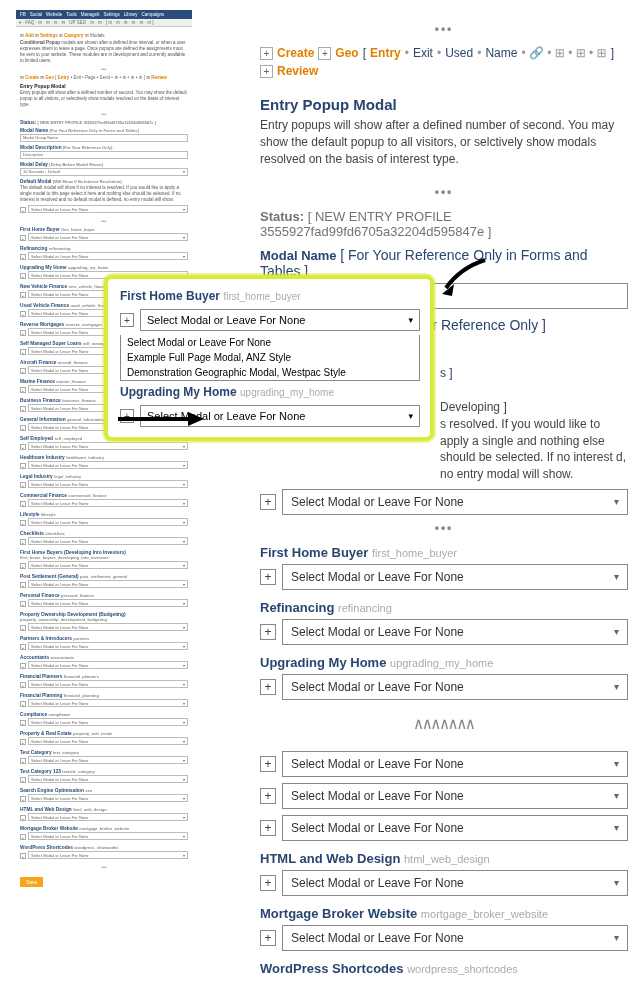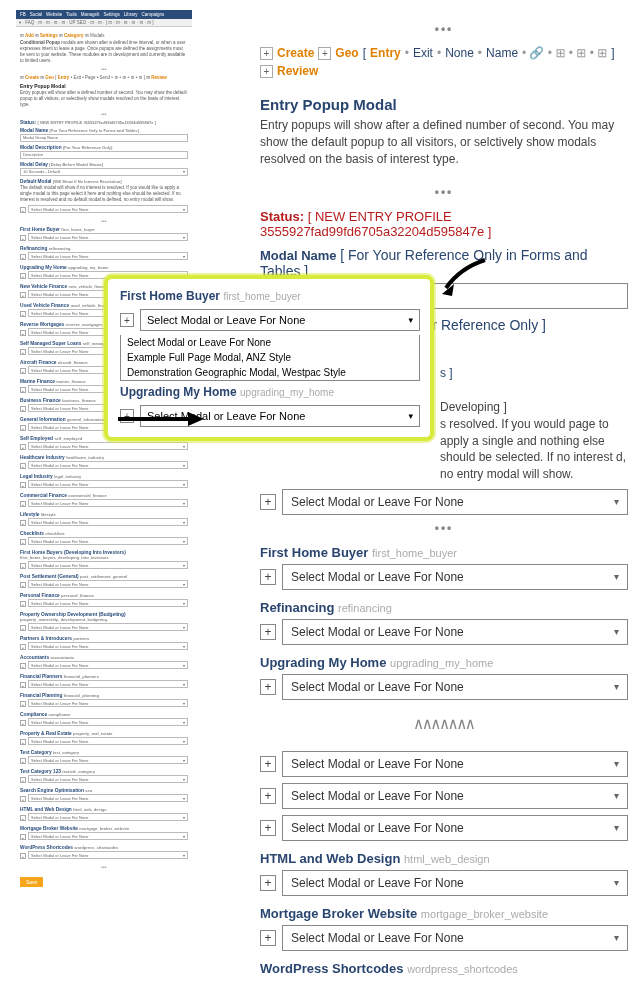--- a/index.html
+++ b/index.html
@@ -28,21 +28,21 @@
   
   .right-main { position: absolute; left: 256px; top: 10px; width: 376px; height: 985px; background: #fff; font-size: 11px; color: #333; padding: 12px 4px; }
   .rm-dots-top { text-align: center; color: #888; font-size: 12px; letter-spacing: 2px; margin-bottom: 10px; font-weight: bold; }
   .rm-crumb { font-size: 12px; margin-bottom: 18px; display: flex; align-items: center; gap: 4px; flex-wrap: wrap; }
   .rm-crumb .box { display: inline-flex; align-items: center; justify-content: center; width: 13px; height: 13px; border: 1px solid #aaa; font-size: 10px; color: #666; }
   .rm-crumb .orange { color: #e08000; font-weight: 600; }
   .rm-crumb .dark { color: #2a4670; }
   .rm-crumb .gray { color: #999; }
   .rm-h2 { font-size: 15px; font-weight: bold; color: #2a4670; margin-bottom: 4px; }
   .rm-para { font-size: 12px; color: #444; line-height: 1.4; margin-bottom: 18px; }
-  .rm-status { font-size: 13px; color: #b91c1c; }
+  .rm-status { font-size: 13px; color: #737373; }
   .rm-status b { font-weight: bold; }
   .rm-label { font-size: 13px; color: #2a4670; font-weight: bold; margin: 8px 0 4px 0; }
   .rm-label .hint { font-weight: normal; font-size: 14px; }
   .rm-input-row { display: flex; align-items: center; gap: 6px; margin-bottom: 6px; }
   .rm-plus { width: 16px; height: 16px; border: 1px solid #888; display: inline-flex; align-items: center; justify-content: center; font-size: 12px; flex-shrink: 0; background: #fff; color: #444; }
   .rm-input { flex: 1; border: 1px solid #888; height: 26px; font-size: 12px; padding: 0 8px; color: #888; display: flex; align-items: center; background: #fff; }
   .rm-select { flex: 1; border: 1px solid #888; height: 26px; font-size: 12px; padding: 0 8px; color: #333; display: flex; align-items: center; background: #fff; position: relative; }
   .rm-select::after { content: "▾"; position: absolute; right: 8px; font-size: 10px; color: #666; }
   .rm-cat { font-size: 13px; color: #2a4670; font-weight: 600; margin: 10px 0 4px 0; }
   .rm-cat .slug { color: #aaa; font-weight: normal; font-size: 11px; }
@@ -280,21 +280,21 @@
   <div class="rm-crumb">
     <span class="box">+</span>
     <span class="orange">Create</span>
     <span class="box">+</span>
     <span class="orange">Geo</span>
     <span class="dark">[</span>
     <span class="orange">Entry</span>
     <span class="gray">•</span>
       <span class="dark">Exit</span>
     <span class="gray">•</span>
-      <span class="dark">None</span>
+      <span class="dark">Used</span>
     <span class="gray">•</span>
       <span class="dark">Name</span>
     <span class="gray">• 🔗 • ⊞ • ⊞ • ⊞</span>
     <span class="dark">]</span>
     <span class="box">+</span>
     <span class="orange">Review</span>
   </div>
 
   <div class="rm-h2">Entry Popup Modal</div>
   <div class="rm-para">Entry popups will show after a defined number of second. You may show the default popup to all visitors, or selctively show modals resolved on the basis of interest type.</div>
@@ -305,21 +305,21 @@
   <div class="rm-input-row">
     <span class="rm-plus">+</span>
     <div class="rm-input">Modal Group Name</div>
   </div>
   <div class="rm-label"><span>Modal Description</span> <span class="hint">[ For Your Reference Only ]</span></div>
 
   <div style="height:28px;"></div>
   <div style="margin-left:180px;" class="rm-frag">
     <span style="color:#2a4670;">s ]</span><br><br>
     <span>Developing ]</span><br>
-    <span>s resolved. If you would page to apply a single and nothing else should be selected. If no interest d, no entry modal will show.</span>
+    <span>s resolved. If you would like to apply a single and nothing else should be selected. If no interest d, no entry modal will show.</span>
   </div>
 
   <div class="rm-input-row" style="margin-top:6px;">
     <span class="rm-plus">+</span>
     <div class="rm-select">Select Modal or Leave For None</div>
   </div>
   <div class="rm-dots-top">•••</div>
 
   <div id="main-cats">
       <div class="rm-cat">First Home Buyer <span class="slug">first_home_buyer</span></div>

